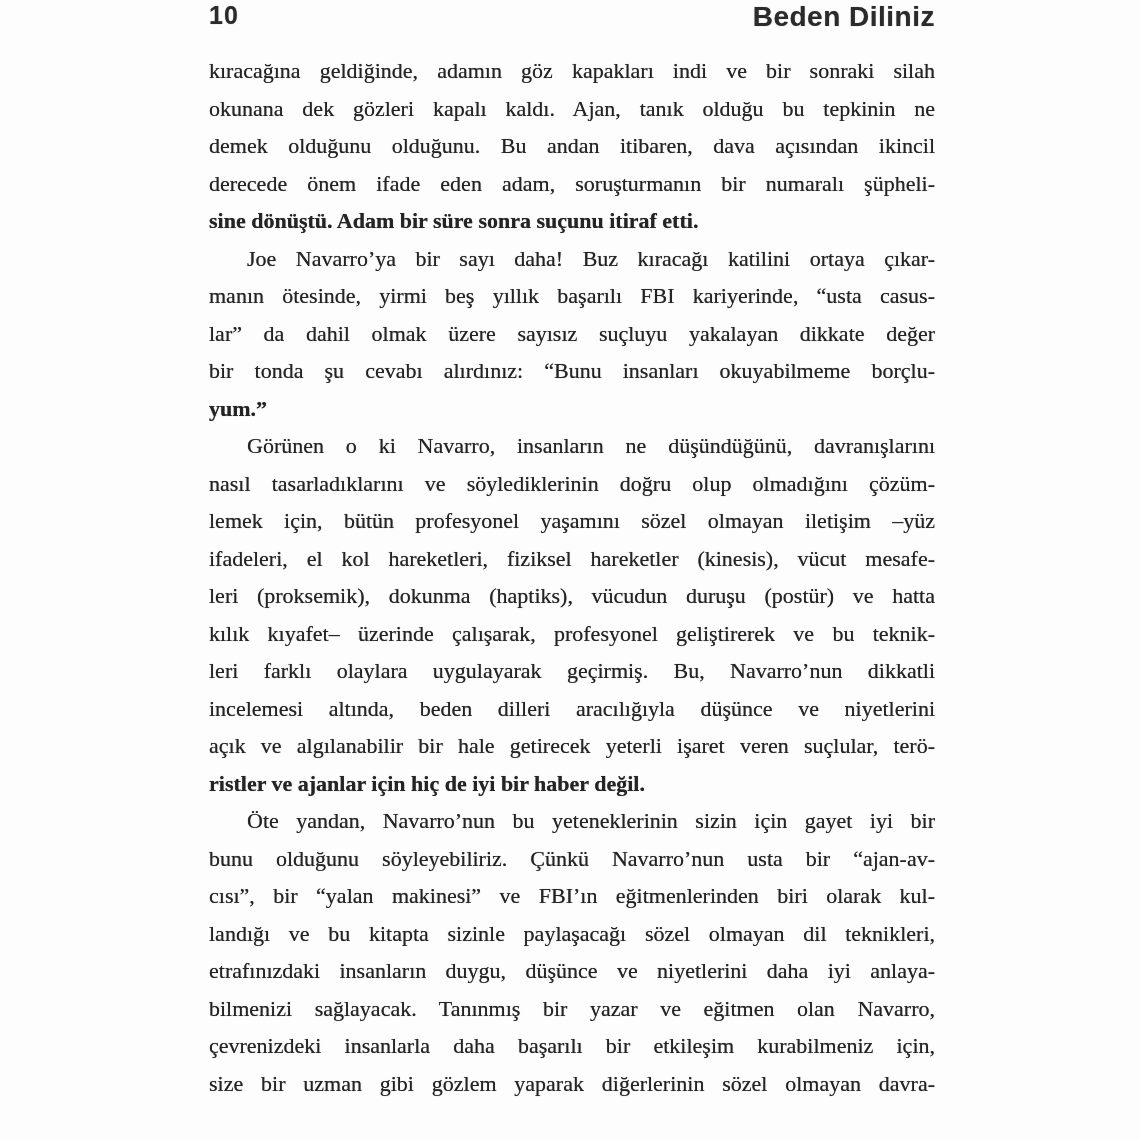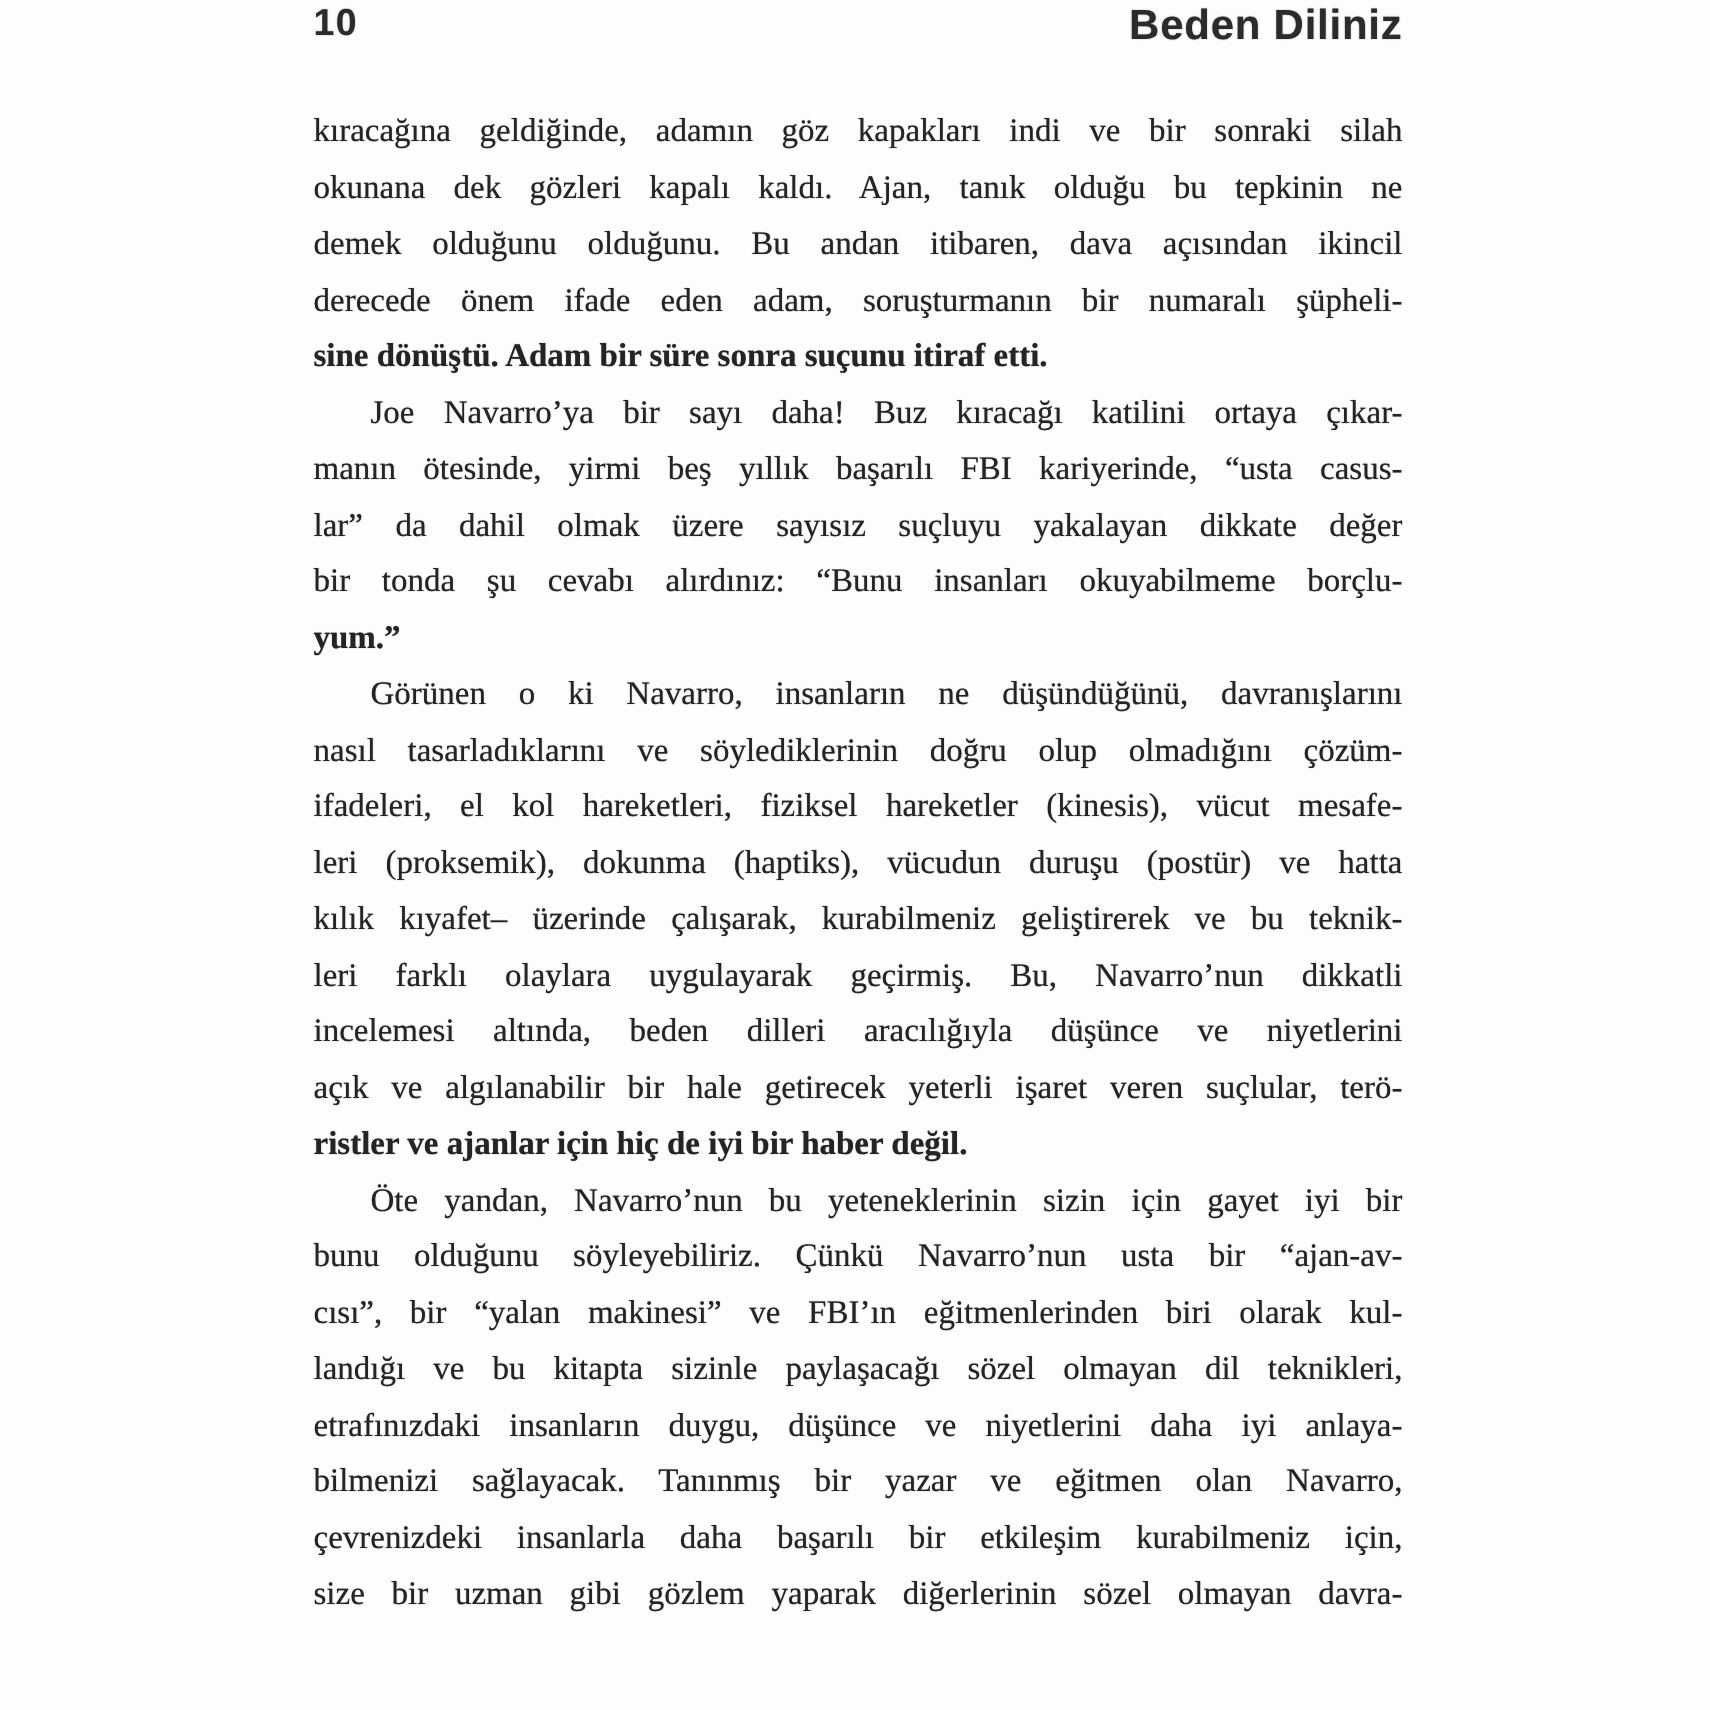--- a/index.html
+++ b/index.html
@@ -34,21 +34,21 @@
     text-shadow: 0 0 1px rgba(60,60,60,0.55);
   }
   .running-title {
     font-size: 28px;
     font-weight: bold;
     letter-spacing: 0.5px;
     text-shadow: 0 0 1px rgba(60,60,60,0.55);
   }
   .text-block {
     position: absolute;
-    top: 68px;
+    top: 52px;
     left: 209px;
     width: 726px;
     font-size: 22px;
     line-height: 37.5px;
     color: #242424;
     text-shadow: 0 0 0.7px rgba(50,50,50,0.75);
   }
   .para { margin: 0; }
   .line {
     text-align: justify;
@@ -84,23 +84,24 @@
       <div class="para indent">
         <div class="line">Joe Navarro’ya bir sayı daha! Buz kıracağı katilini ortaya çıkar-</div>
         <div class="line">manın ötesinde, yirmi beş yıllık başarılı FBI kariyerinde, “usta casus-</div>
         <div class="line">lar” da dahil olmak üzere sayısız suçluyu yakalayan dikkate değer</div>
         <div class="line">bir tonda şu cevabı alırdınız: “Bunu insanları okuyabilmeme borçlu-</div>
         <div class="line final">yum.”</div>
       </div>
       <div class="para indent">
         <div class="line">Görünen o ki Navarro, insanların ne düşündüğünü, davranışlarını</div>
         <div class="line">nasıl tasarladıklarını ve söylediklerinin doğru olup olmadığını çözüm-</div>
+        <div class="line">lemek için, bütün profesyonel yaşamını sözel olmayan iletişim –yüz</div>
         <div class="line">ifadeleri, el kol hareketleri, fiziksel hareketler (kinesis), vücut mesafe-</div>
         <div class="line">leri (proksemik), dokunma (haptiks), vücudun duruşu (postür) ve hatta</div>
-        <div class="line">kılık kıyafet– üzerinde çalışarak, kurabilmeniz geliştirerek ve bu teknik-</div>
+        <div class="line">kılık kıyafet– üzerinde çalışarak, profesyonel geliştirerek ve bu teknik-</div>
         <div class="line">leri farklı olaylara uygulayarak geçirmiş. Bu, Navarro’nun dikkatli</div>
         <div class="line">incelemesi altında, beden dilleri aracılığıyla düşünce ve niyetlerini</div>
         <div class="line">açık ve algılanabilir bir hale getirecek yeterli işaret veren suçlular, terö-</div>
         <div class="line final">ristler ve ajanlar için hiç de iyi bir haber değil.</div>
       </div>
       <div class="para indent">
         <div class="line">Öte yandan, Navarro’nun bu yeteneklerinin sizin için gayet iyi bir</div>
         <div class="line">bunu olduğunu söyleyebiliriz. Çünkü Navarro’nun usta bir “ajan-av-</div>
         <div class="line">cısı”, bir “yalan makinesi” ve FBI’ın eğitmenlerinden biri olarak kul-</div>
         <div class="line">landığı ve bu kitapta sizinle paylaşacağı sözel olmayan dil teknikleri,</div>

